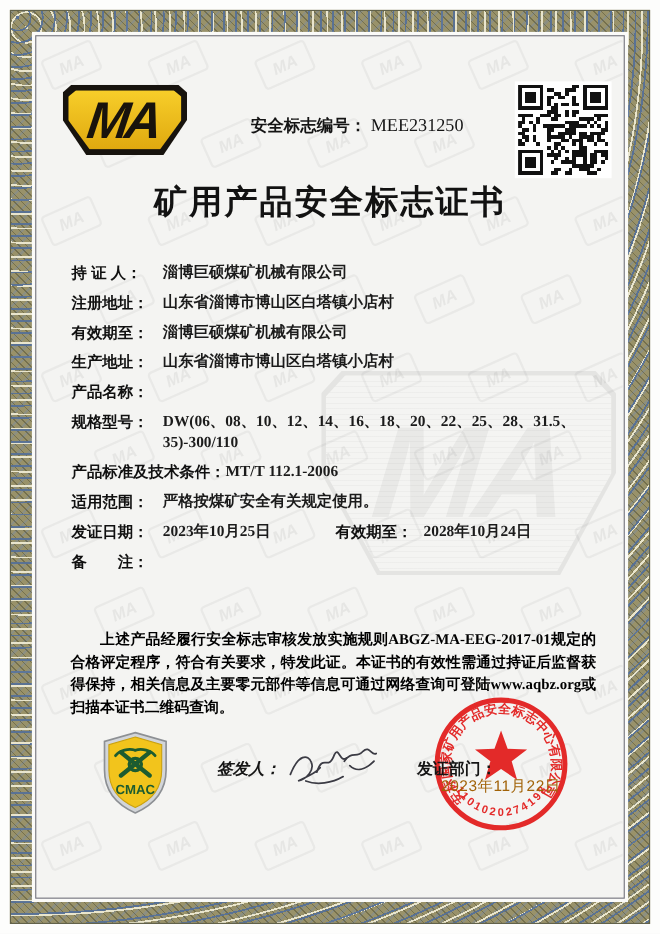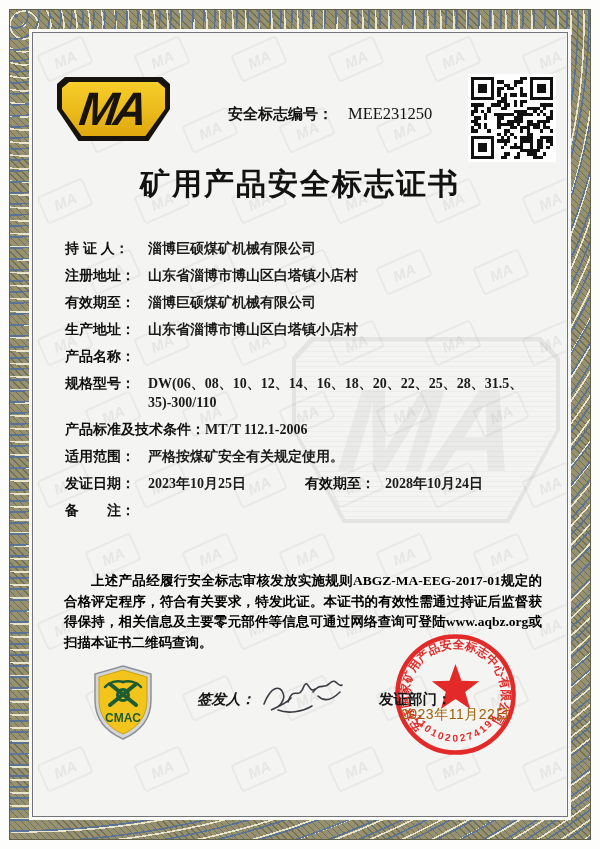--- a/index.html
+++ b/index.html
@@ -33,21 +33,21 @@
   
   .ma-badge{position:absolute;left:57px;top:77px;width:113px;height:64px;z-index:2;}
   .badge-shape{position:absolute;inset:0;background:#17130e;
       clip-path:polygon(7% 0,93% 0,100% 11%,100% 50%,81% 100%,19% 100%,0 50%,0 11%);}
   .badge-inner{position:absolute;inset:5px;background:linear-gradient(180deg,#f7ce2a,#e0a90f);
       clip-path:polygon(7% 0,93% 0,100% 11%,100% 50%,81% 100%,19% 100%,0 50%,0 11%);
       display:flex;align-items:center;justify-content:center;}
   .badge-ma{font:italic 900 46px "Liberation Sans",sans-serif;transform:skewX(-8deg) scaleY(1.02);
       color:#18130c;letter-spacing:-4px;padding-right:4px;}
   
-  .issue-line{position:absolute;left:228px;top:104px;z-index:2;display:flex;align-items:center;gap:15px;}
+  .issue-line{position:absolute;left:228px;top:104px;z-index:2;display:flex;align-items:center;gap:4px;}
   .issue-label{font-weight:700;font-size:15px;color:#141414;}
   .issue-no{font-family:"Liberation Serif",serif;font-size:16.5px;color:#141414;}
   
   .qr{position:absolute;left:468px;top:74px;width:88px;height:88px;background:#fff;z-index:2;padding:3px;box-sizing:border-box;}
   .qr svg{width:100%;height:100%;display:block;}
   
   .title{position:absolute;left:0;right:0;top:164px;text-align:center;z-index:2;
       font-family:"Liberation Serif",serif;font-weight:900;font-size:30px;letter-spacing:2px;color:#121212;}
   
   .fields{position:absolute;left:65px;top:239px;width:478px;z-index:2;font-size:14px;}

